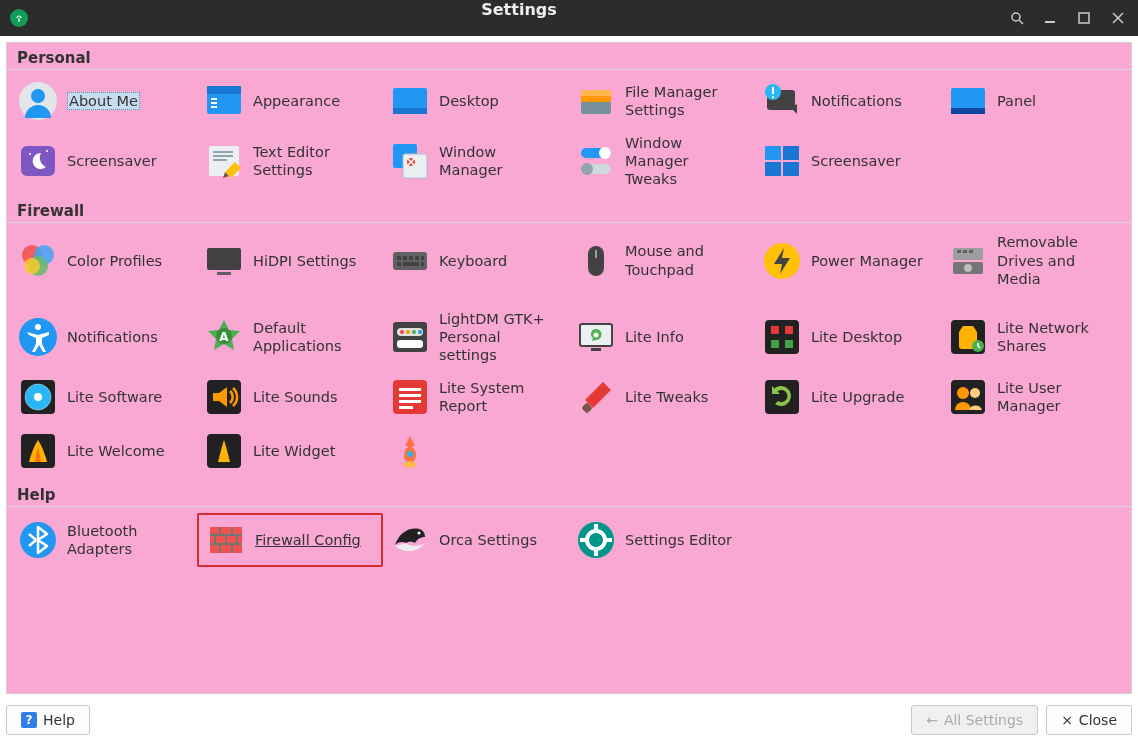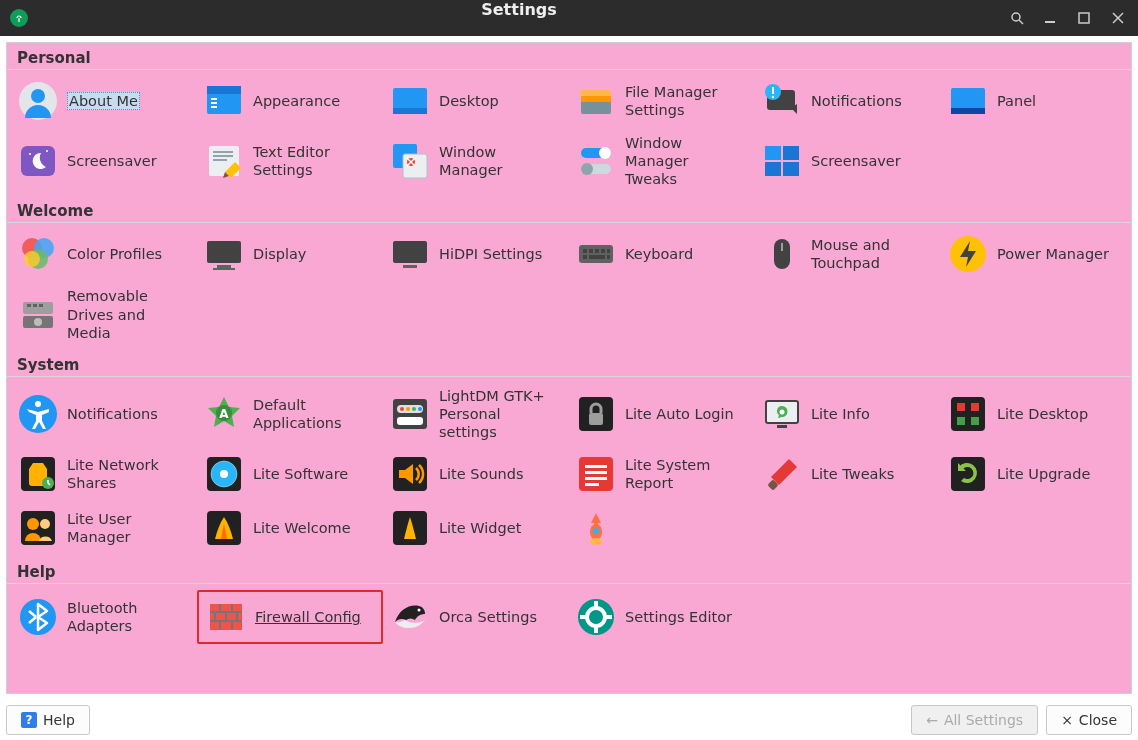--- a/index.html
+++ b/index.html
@@ -281,45 +281,35 @@
             <rect x="22" y="6" width="16" height="14" fill="#1976d2"></rect>
             <rect x="4" y="22" width="16" height="14" fill="#1976d2"></rect>
             <rect x="22" y="22" width="16" height="14" fill="#1976d2"></rect>
           </svg>
       </div>
       <div class="label">Screensaver</div>
     </div>
     <div></div>
   </div>
 
-  <div class="section-header">Welcome</div>
+  <div class="section-header">Firewall</div>
   <div class="grid">
 
     <div class="item">
       <div class="icon">
         <svg width="42" height="42" viewBox="0 0 42 42">
             <circle cx="15" cy="15" r="10" fill="#ef5350" opacity="0.9"></circle>
             <circle cx="27" cy="15" r="10" fill="#42a5f5" opacity="0.85"></circle>
             <circle cx="21" cy="26" r="10" fill="#66bb6a" opacity="0.85"></circle>
             <circle cx="15" cy="26" r="8" fill="#ffca28" opacity="0.8"></circle>
           </svg>
       </div>
       <div class="label">Color Profiles</div>
     </div>
 
-    <div class="item">
-      <div class="icon">
-        <svg width="42" height="42" viewBox="0 0 42 42">
-            <rect x="4" y="8" width="34" height="22" rx="2" fill="#424242"></rect>
-            <rect x="14" y="32" width="14" height="3" fill="#616161"></rect>
-            <rect x="10" y="35" width="22" height="2" fill="#616161"></rect>
-          </svg>
-      </div>
-      <div class="label">Display</div>
-    </div>
 
     <div class="item">
       <div class="icon">
         <svg width="42" height="42" viewBox="0 0 42 42">
             <rect x="4" y="8" width="34" height="22" rx="2" fill="#424242"></rect>
             <rect x="14" y="32" width="14" height="3" fill="#616161"></rect>
           </svg>
       </div>
       <div class="label">HiDPI Settings</div>
     </div>
@@ -376,21 +366,20 @@
       </div>
       <div class="label">Removable Drives and Media</div>
     </div>
     <div></div>
       <div></div>
       <div></div>
       <div></div>
       <div></div>
   </div>
 
-  <div class="section-header">System</div>
   <div class="grid">
 
     <div class="item">
       <div class="icon">
         <svg width="42" height="42" viewBox="0 0 42 42">
             <circle cx="21" cy="21" r="19" fill="#2196f3"></circle>
             <circle cx="21" cy="11" r="3" fill="#fff"></circle>
             <path d="M10 16l11 3 11-3v3l-7 3v6l4 8h-3l-4-7-4 7h-3l4-8v-6l-7-3z" fill="#fff"></path>
           </svg>
       </div>
@@ -416,30 +405,20 @@
             <circle cx="13" cy="16" r="2" fill="#f44336"></circle>
             <circle cx="19" cy="16" r="2" fill="#ff9800"></circle>
             <circle cx="25" cy="16" r="2" fill="#4caf50"></circle>
             <circle cx="31" cy="16" r="2" fill="#2196f3"></circle>
             <rect x="8" y="24" width="26" height="8" rx="3" fill="#fff"></rect>
           </svg>
       </div>
       <div class="label">LightDM GTK+ Personal settings</div>
     </div>
 
-    <div class="item">
-      <div class="icon">
-        <svg width="42" height="42" viewBox="0 0 42 42">
-            <rect x="4" y="4" width="34" height="34" rx="4" fill="#212121"></rect>
-            <rect x="14" y="20" width="14" height="12" rx="2" fill="#9e9e9e"></rect>
-            <path d="M16 20v-4a5 5 0 0 1 10 0v4" stroke="#9e9e9e" stroke-width="3" fill="none"></path>
-          </svg>
-      </div>
-      <div class="label">Lite Auto Login</div>
-    </div>
 
     <div class="item">
       <div class="icon">
         <svg width="42" height="42" viewBox="0 0 42 42">
             <rect x="5" y="8" width="32" height="22" rx="2" fill="#eceff1" stroke="#424242" stroke-width="2"></rect>
             <rect x="16" y="32" width="10" height="3" fill="#424242"></rect>
             <path d="M21 13a5 5 0 0 0-3 9l-1 3 4-1a5 5 0 1 0 0-11z" fill="#4caf50"></path>
             <circle cx="21" cy="19" r="2.5" fill="#fff"></circle>
           </svg>
       </div>

